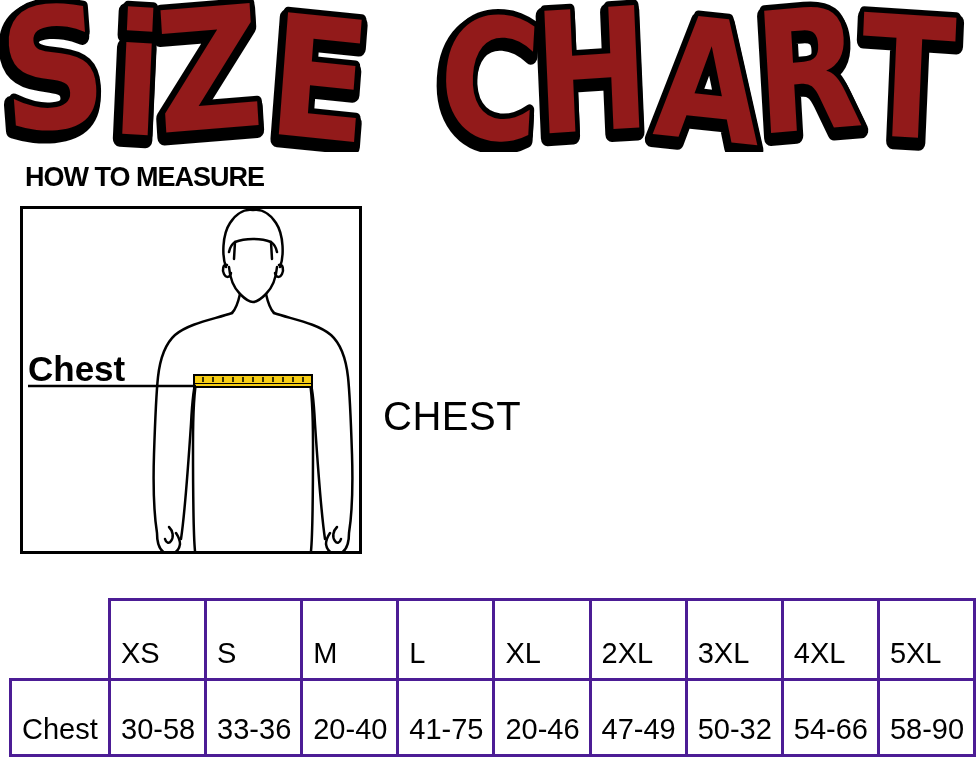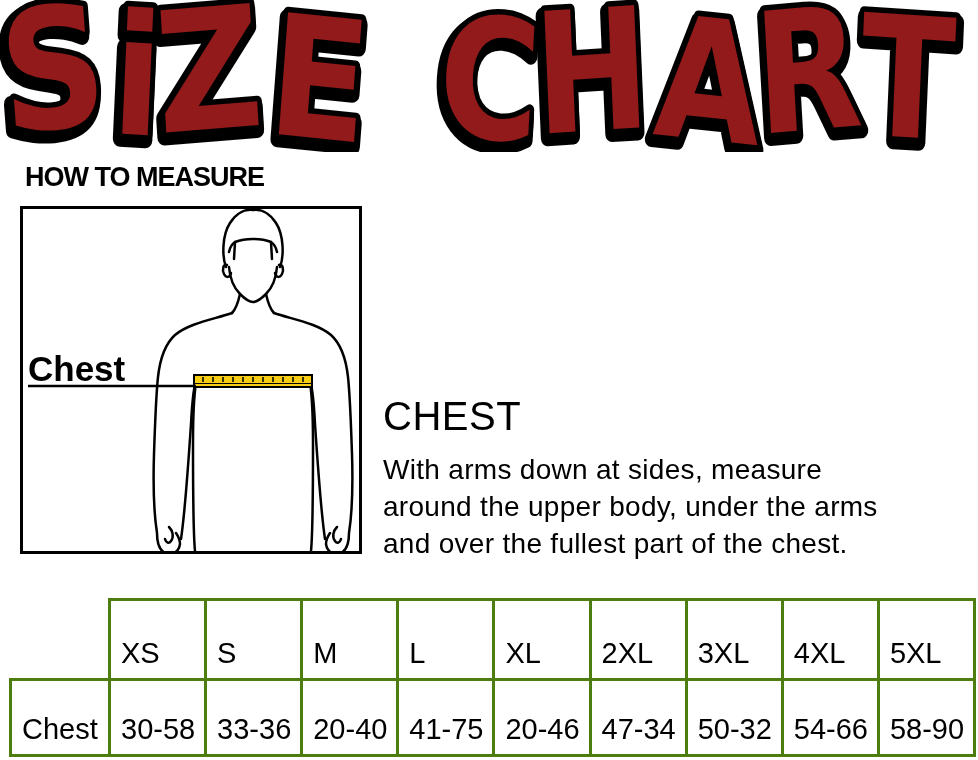--- a/index.html
+++ b/index.html
@@ -85,21 +85,21 @@
   
   .size-table {
     position: absolute;
     left: 9px; top: 598px;
     width: 967px;
     border-collapse: collapse;
     table-layout: fixed;
     font-size: 29px;
   }
   .size-table td {
-    border: 3px solid #4d7c0f;
+    border: 3px solid #4c1d95;
     vertical-align: bottom;
     padding: 0 0 8px 10px;
     overflow: hidden;
     white-space: nowrap;
   }
   .size-table tr.header-row { height: 80px; }
   .size-table tr.data-row { height: 76px; }
   .size-table td.empty-cell { border: none; }
 </style>
 </head>
@@ -149,25 +149,20 @@
         <path d="M171,174.5 L289,174.5" stroke="#000" stroke-width="1" fill="none"></path>
         <path d="M180,168 V173 M190,168 V173 M200,168 V173 M210,168 V173 M220,168 V173 M230,168 V173 M240,168 V173 M250,168 V173 M260,168 V173 M270,168 V173 M280,168 V173" stroke="#000" stroke-width="1.5" fill="none"></path>
       </g>
 
       <path d="M5,177 L173,177" stroke="#000" stroke-width="2.5" fill="none"></path>
       <text class="chest-label-text" x="5" y="172">Chest</text>
     </svg>
   </div>
 
   <div class="chest-heading">CHEST</div>
-  <div class="chest-desc">
-    <div>With arms down at sides, measure</div>
-    <div>around the upper body, under the arms</div>
-    <div>and over the fullest part of the chest.</div>
-  </div>
 
   <table class="size-table">
     <colgroup>
       <col style="width:99px">
       <col>
         <col>
         <col>
         <col>
         <col>
         <col>
@@ -188,21 +183,21 @@
         <td>4XL</td>
         <td>5XL</td>
       </tr>
       <tr class="data-row">
         <td>Chest</td>
         <td>30-58</td>
         <td>33-36</td>
         <td>20-40</td>
         <td>41-75</td>
         <td>20-46</td>
-        <td>47-34</td>
+        <td>47-49</td>
         <td>50-32</td>
         <td>54-66</td>
         <td>58-90</td>
       </tr>
     </tbody>
   </table>
 
 </div>
 
 </body></html>

